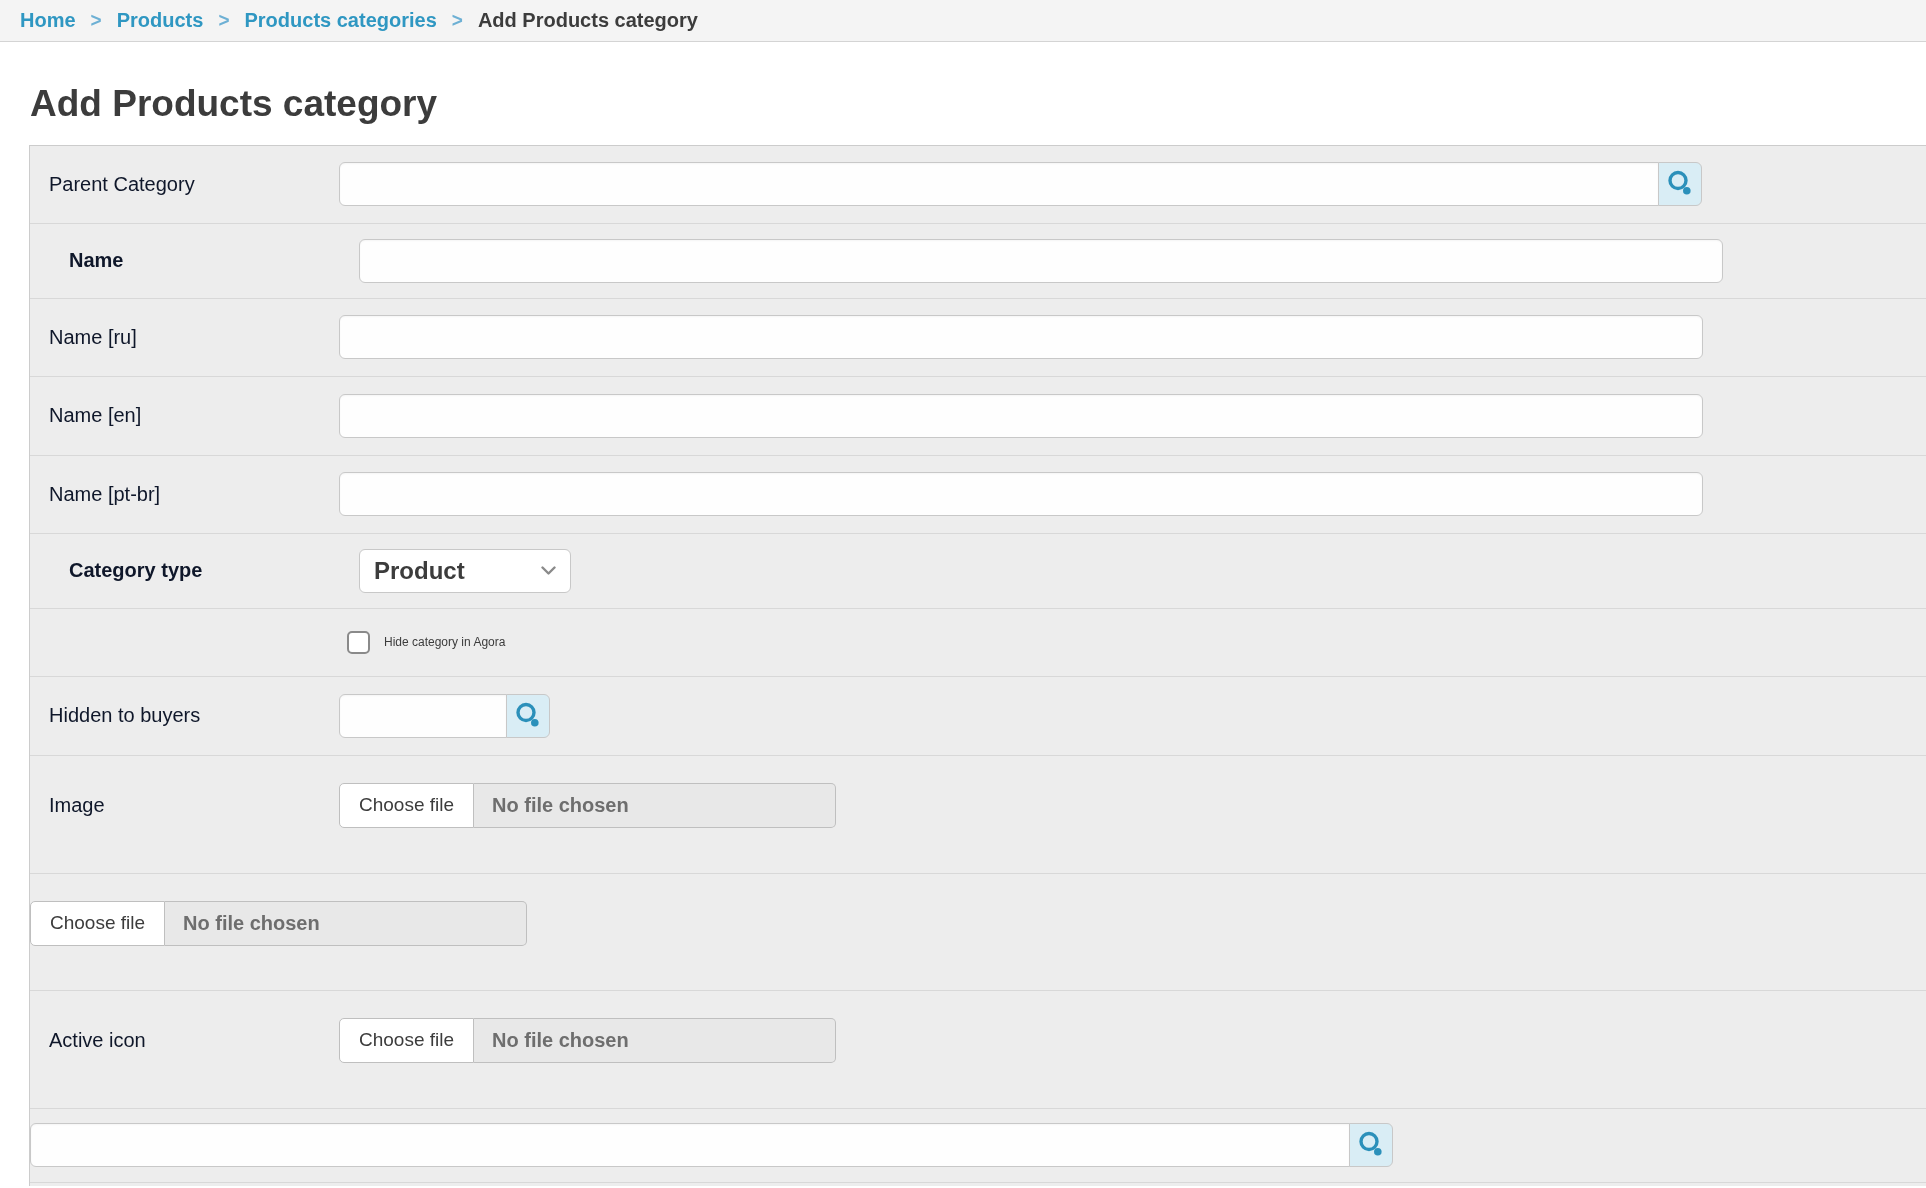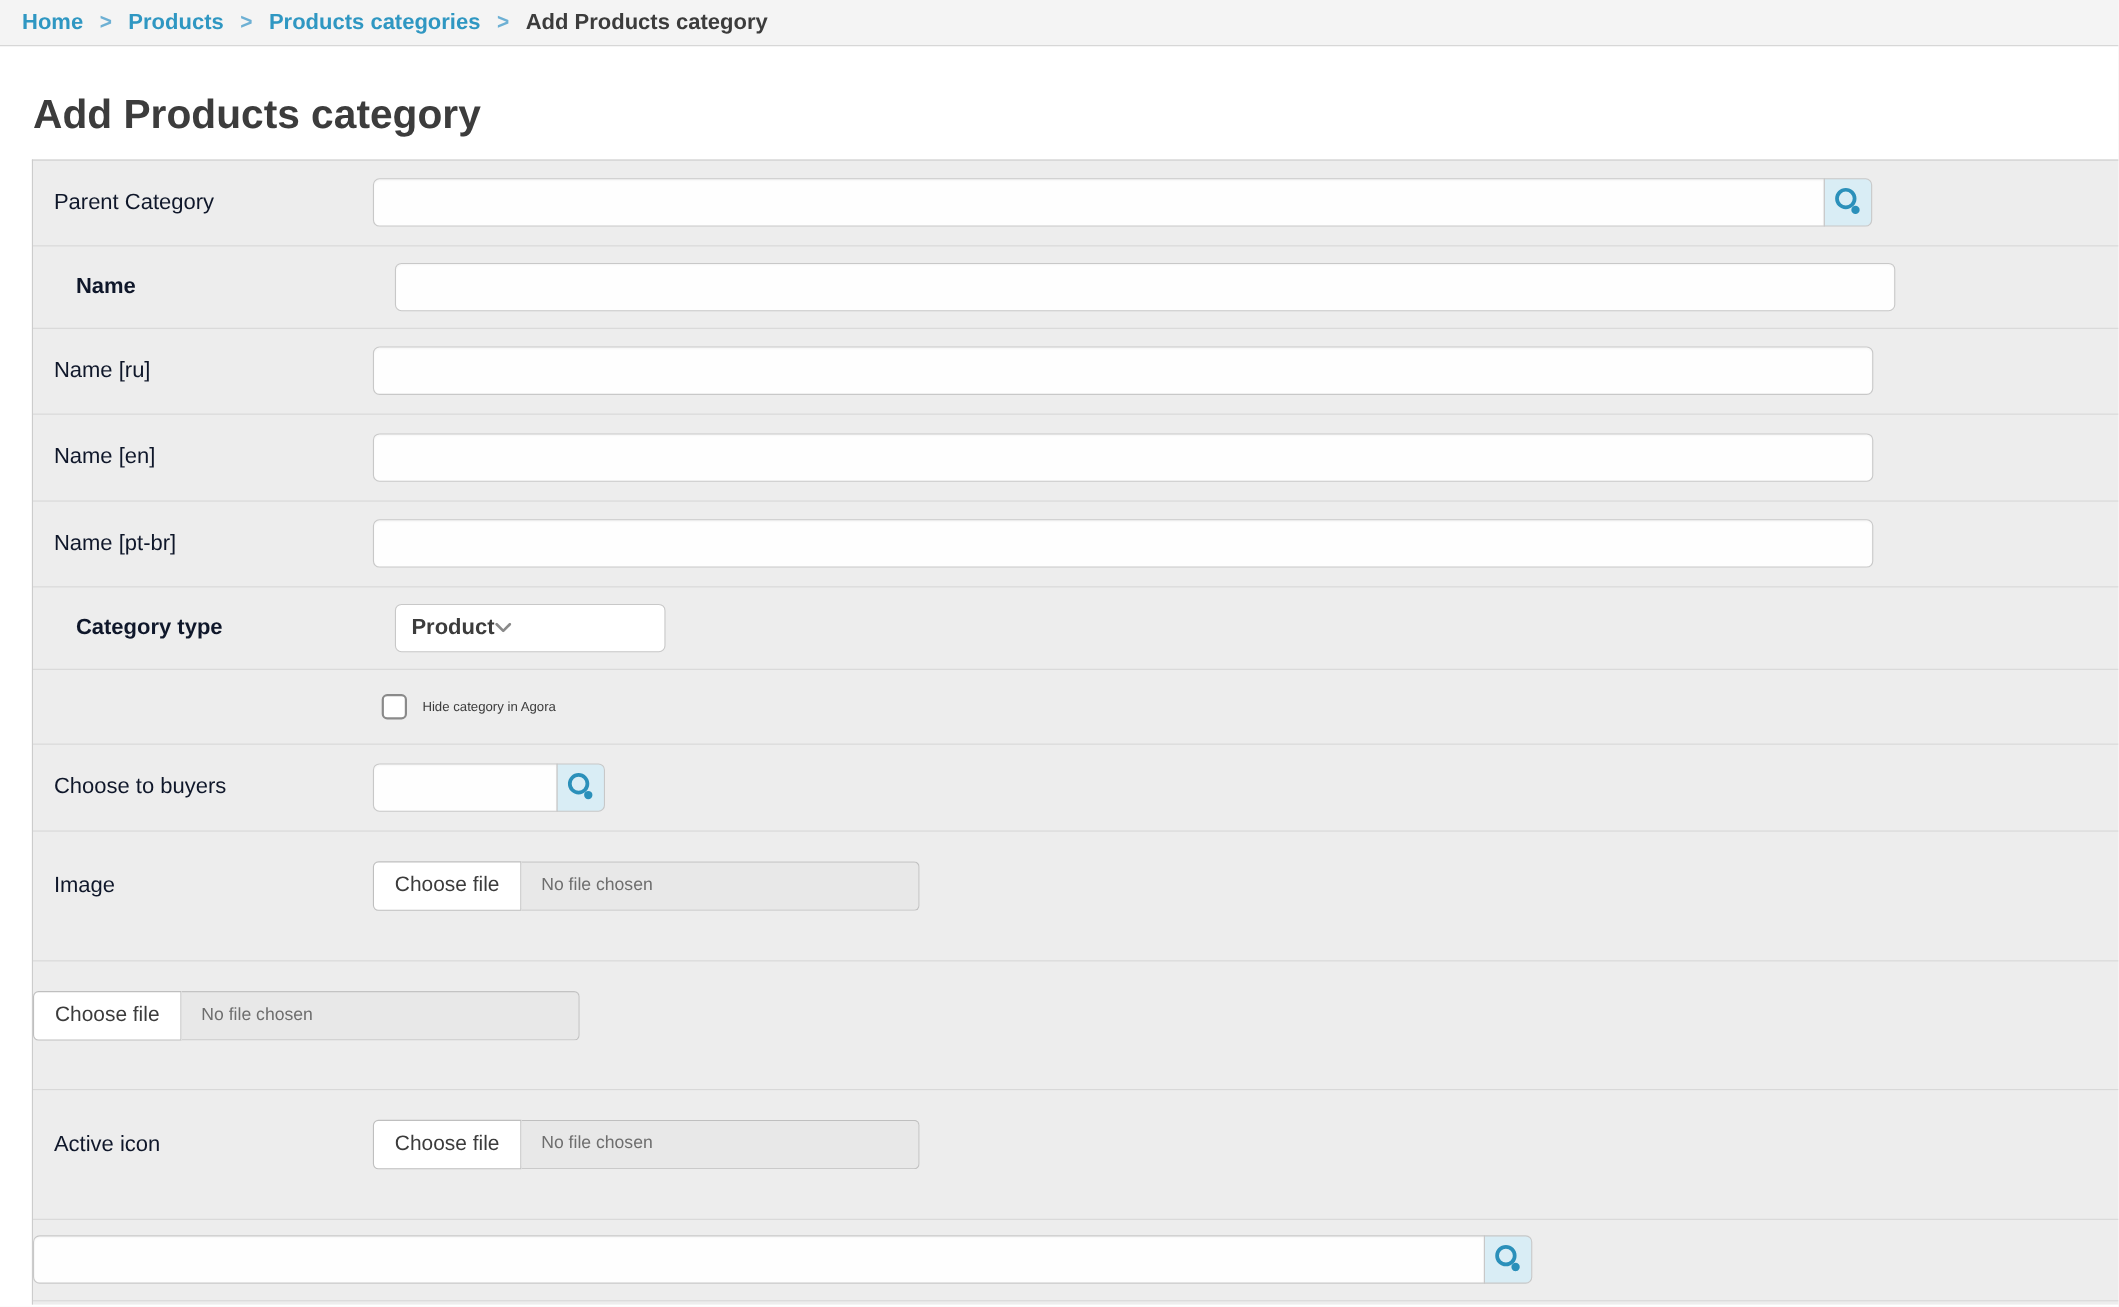--- a/index.html
+++ b/index.html
@@ -58,24 +58,24 @@
   .input-group.wide .text-input { width: 1320px; }
   .input-group.small .text-input { width: 168px; }
   .search-btn {
     width: 44px; height: 44px; margin-left: -1px; padding: 0;
     background: #d9edf5; border: 1px solid #c8c8c8; border-radius: 0 6px 6px 0;
     display: flex; align-items: center; justify-content: center; cursor: pointer;
   }
 
   
   .select-box {
-    width: 246px; height: 44px; padding: 0 14px;
+    width: 212px; height: 44px; padding: 0 14px;
     background: #ffffff; border: 1px solid #c8c8c8; border-radius: 6px;
-    display: flex; align-items: center; 
-    font-size: 20px; font-weight: bold; color: #3c3c3c; cursor: pointer;
+    display: flex; align-items: center; justify-content: space-between;
+    font-size: 24px; font-weight: bold; color: #3c3c3c; cursor: pointer;
   }
 
   
   .checkbox {
     appearance: none; -webkit-appearance: none;
     width: 23px; height: 23px; margin: 0 0 0 8px;
     background: #ffffff; border: 2px solid #8a8a8a; border-radius: 5px;
     cursor: pointer; flex: none;
   }
   .checkbox-label { margin-left: 14px; font-size: 12px; color: #3c3c3c; }
@@ -85,21 +85,21 @@
   .file-btn {
     width: 135px; background: #ffffff;
     border: 1px solid #bfbfbf; border-radius: 5px 0 0 5px;
     display: flex; align-items: center; justify-content: center;
     font-size: 19px; color: #3c3c3c; cursor: pointer;
   }
   .file-status {
     width: 362px; background: #e8e8e8;
     border: 1px solid #bfbfbf; border-left: none; border-radius: 0 5px 5px 0;
     display: flex; align-items: center; padding-left: 18px;
-    font-size: 16px; font-weight: normal; color: #6e6e6e;
+    font-size: 20px; font-weight: bold; color: #6e6e6e;
   }
 
   .row-filler { height: 3px; border-bottom: none; }
 </style>
 </head>
 <body>
 
 <div class="breadcrumb-bar">
   <a class="crumb-link">Home</a>
   <span class="crumb-sep">&gt;</span>
@@ -188,21 +188,21 @@
   <div class="form-row" style="height:68px">
     <div class="row-label"></div>
     <div class="row-control">
       <input type="checkbox" class="checkbox" style="">
       <span class="checkbox-label">Hide category in Agora</span>
     </div>
   </div>
 
   <div class="form-row" style="height:79px">
     <div class="row-label">
-        <span>Choose to buyers</span>
+        <span>Hidden to buyers</span>
       </div>
     <div class="row-control">
       <div class="input-group small">
         <input class="text-input" type="text" value="" style="">
         <button class="search-btn">
           <span style="display:flex">
             <svg width="30" height="30" viewBox="0 0 30 30">
                 <circle cx="13" cy="11.5" r="8" fill="none" stroke="#2b90ba" stroke-width="3.4"></circle>
                 <circle cx="21.8" cy="21.8" r="3.8" fill="#2b90ba"></circle>
               </svg>

